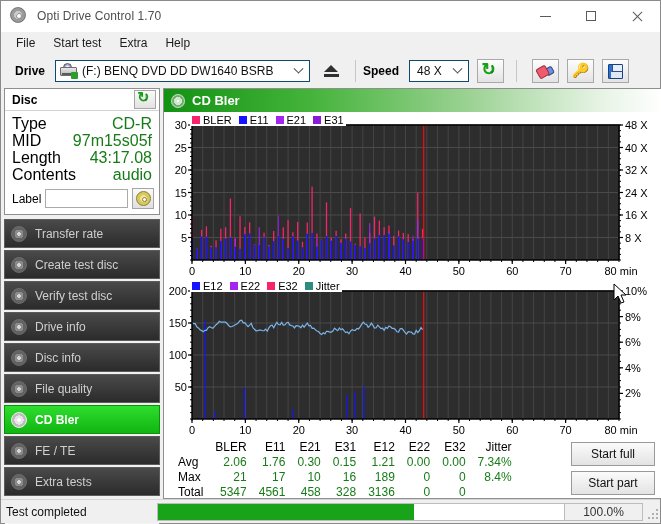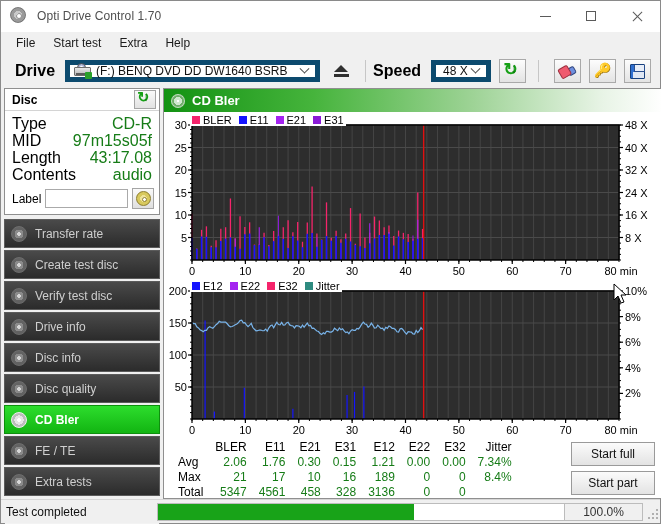--- a/index.html
+++ b/index.html
@@ -69,24 +69,24 @@
   .menu-item { padding: 3px 9px; }
 
   
   .toolbar {
     height: 34px; min-height: 34px;
     background: #f0f0f0;
     display: flex; align-items: center;
     padding: 0 6px;
     font-size: 12px; color: #000;
   }
-  .tb-label { font-weight: bold; font-size: 16px; margin: 0 10px 0 8px; }
+  .tb-label { font-weight: bold; font-size: 12px; margin: 0 10px 0 8px; }
   .combo {
     height: 22px; background: #fff;
-    border: 5px solid #0c4a6e;
+    border: 1px solid #0c4a6e;
     display: flex; align-items: center;
     font-size: 12px; color: #111;
     position: relative;
   }
   .combo.drive { width: 255px; padding-left: 4px; }
   .combo.speed { width: 60px; padding-left: 7px; }
   .combo .caret {
     margin-left: auto; margin-right: 7px;
     width: 7px; height: 7px;
     border-right: 1px solid #4a4a4a; border-bottom: 1px solid #4a4a4a;
@@ -466,21 +466,21 @@
         <div class="nav-btn">
           <span class="nav-ico"></span>
           <span>Drive info</span>
         </div>
         <div class="nav-btn">
           <span class="nav-ico"></span>
           <span>Disc info</span>
         </div>
         <div class="nav-btn">
           <span class="nav-ico"></span>
-          <span>Disc quality</span>
+          <span>File quality</span>
         </div>
         <div class="nav-btn active">
           <span class="nav-ico"></span>
           <span>CD Bler</span>
         </div>
         <div class="nav-btn">
           <span class="nav-ico"></span>
           <span>FE / TE</span>
         </div>
         <div class="nav-btn">

